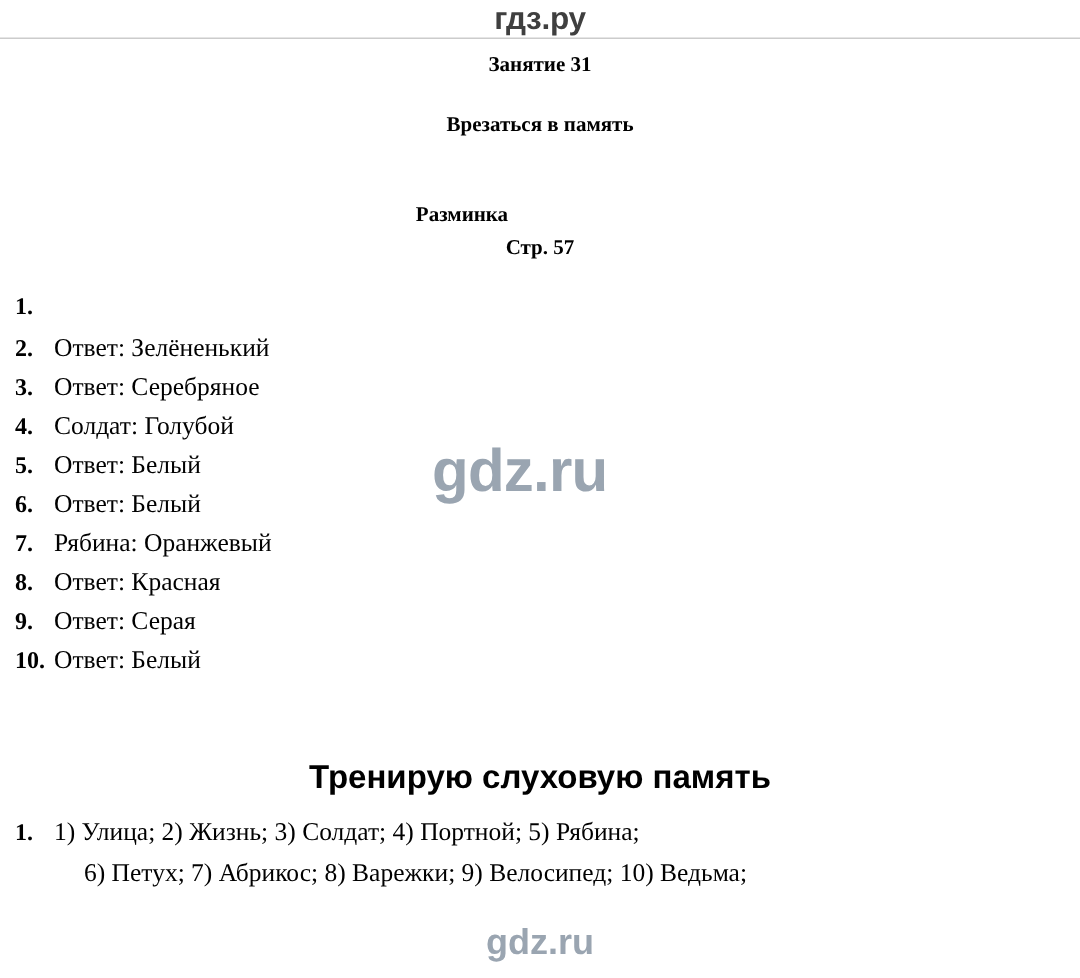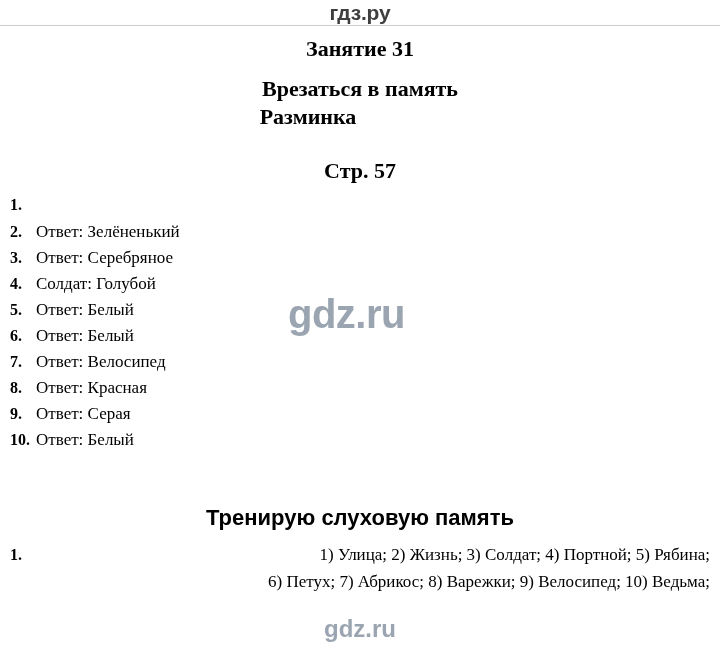--- a/index.html
+++ b/index.html
@@ -45,26 +45,26 @@
     width: 720px;
     height: 1px;
     background: #cccccc;
   }
 
   
   .heading {
     text-align: center;
     font-family: "Liberation Serif", serif;
     font-weight: bold;
-    font-size: 22px;
+    font-size: 14px;
     color: #000;
   }
   .h-lesson { position: absolute; top: 36px; left: 0; width: 720px; }
   .h-title  { position: absolute; top: 76px; left: 0; width: 720px; }
-  .h-warmup { position: absolute; top: 104px; left: 0; width: 616px; }
+  .h-warmup { position: absolute; top: 136px; left: 0; width: 616px; }
   .h-page   { position: absolute; top: 158px; left: 0; width: 720px; }
 
   
   .answers {
     position: absolute;
     top: 196px;
     left: 10px;
     width: 420px;
   }
   .answer-row {
@@ -124,21 +124,20 @@
     width: 26px;
     flex: 0 0 26px;
     font-size: 16px;
   }
   .wordlist-lines {
     flex: 1 1 auto;
   }
   .wordlist-line {
     height: 27px;
     white-space: nowrap;
-    text-align: right;
   }
   .wordlist-line.indent {
     padding-left: 20px;
   }
 
   
   .bottom-logo {
     position: absolute;
     top: 615px;
     left: 0;
@@ -184,21 +183,21 @@
     <div class="answer-row">
       <span class="answer-num">5.</span>
       <span class="answer-text">Ответ: Белый</span>
     </div>
     <div class="answer-row">
       <span class="answer-num">6.</span>
       <span class="answer-text">Ответ: Белый</span>
     </div>
     <div class="answer-row">
       <span class="answer-num">7.</span>
-      <span class="answer-text">Ответ: Велосипед</span>
+      <span class="answer-text">Рябина: Оранжевый</span>
     </div>
     <div class="answer-row">
       <span class="answer-num">8.</span>
       <span class="answer-text">Ответ: Красная</span>
     </div>
     <div class="answer-row">
       <span class="answer-num">9.</span>
       <span class="answer-text">Ответ: Серая</span>
     </div>
     <div class="answer-row">

